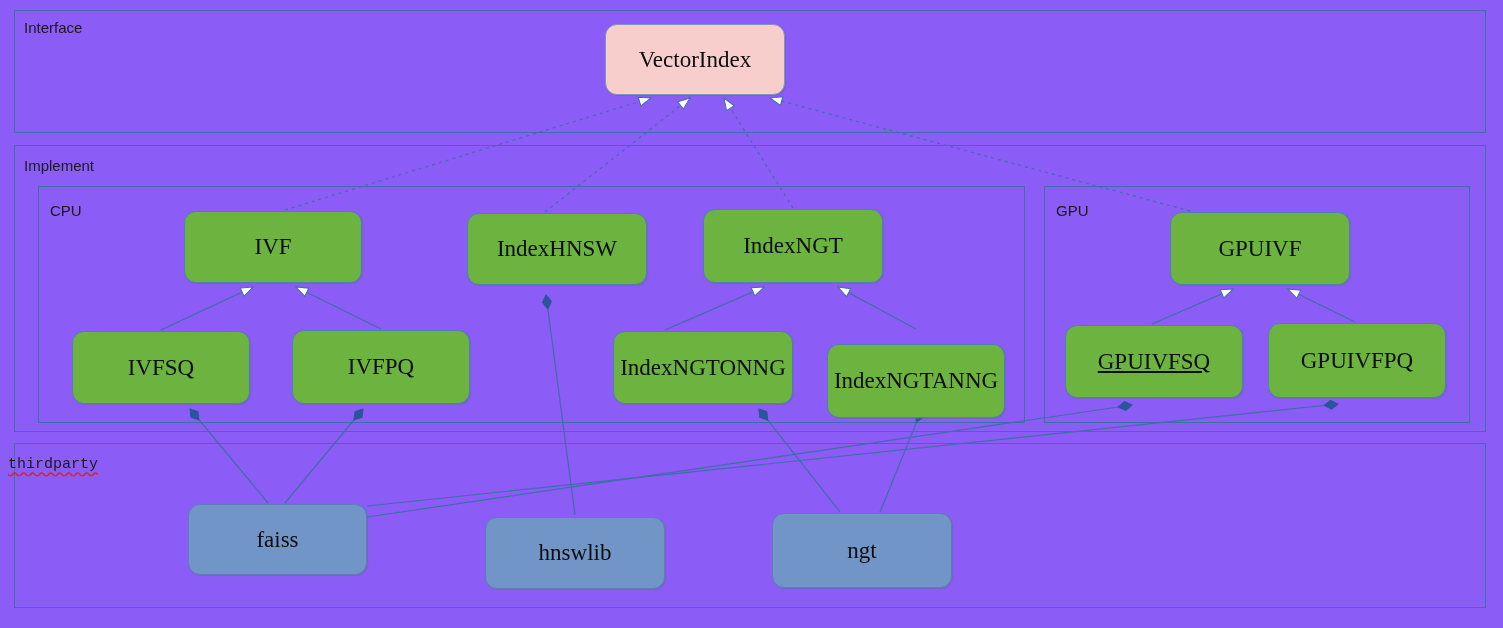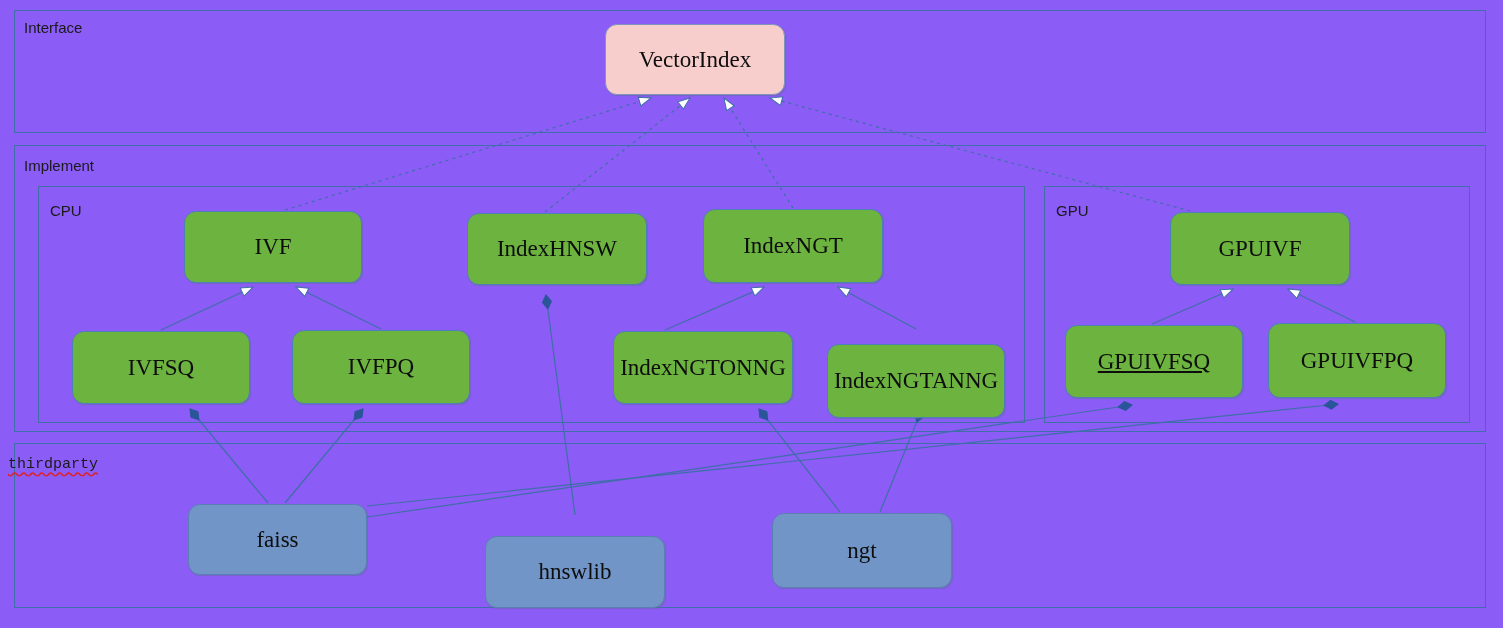--- a/index.html
+++ b/index.html
@@ -84,16 +84,16 @@
   <div class="node impl" style="left:1170px;top:212px;width:180px;height:73px;">GPUIVF</div>
 
   <div class="node impl" style="left:72px;top:331px;width:178px;height:73px;">IVFSQ</div>
   <div class="node impl" style="left:292px;top:330px;width:178px;height:74px;">IVFPQ</div>
   <div class="node impl" style="left:613px;top:331px;width:180px;height:73px;">IndexNGTONNG</div>
   <div class="node impl" style="left:827px;top:344px;width:178px;height:74px;">IndexNGTANNG</div>
   <div class="node impl" style="left:1065px;top:325px;width:178px;height:73px;text-decoration:underline;">GPUIVFSQ</div>
   <div class="node impl" style="left:1268px;top:323px;width:178px;height:75px;">GPUIVFPQ</div>
 
   <div class="node third" style="left:188px;top:504px;width:179px;height:71px;">faiss</div>
-  <div class="node third" style="left:485px;top:536px;width:180px;height:72px;">hnswlib</div>
+  <div class="node third" style="left:485px;top:517px;width:180px;height:72px;">hnswlib</div>
   <div class="node third" style="left:772px;top:513px;width:180px;height:75px;">ngt</div>
 
 </div>
 
 </body></html>

